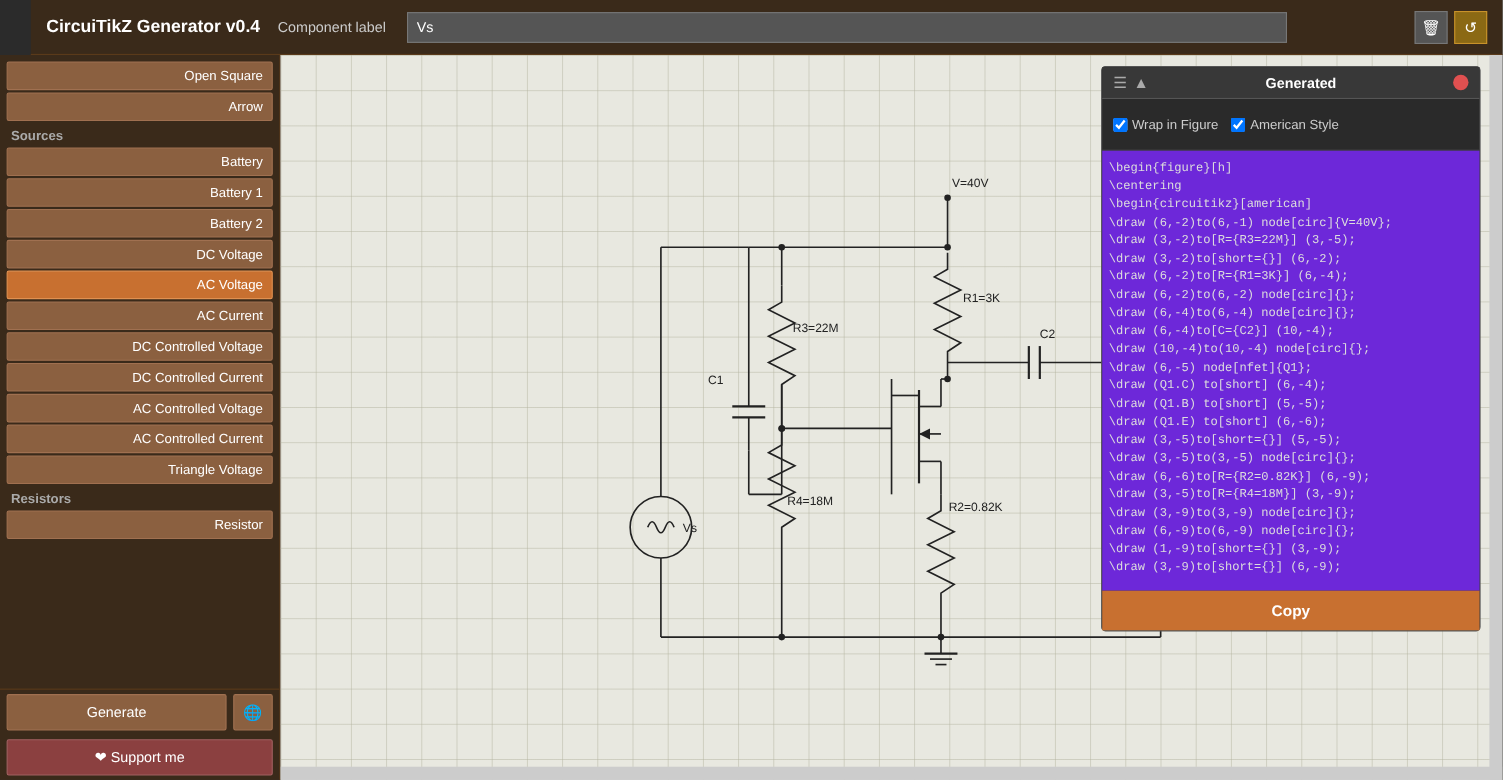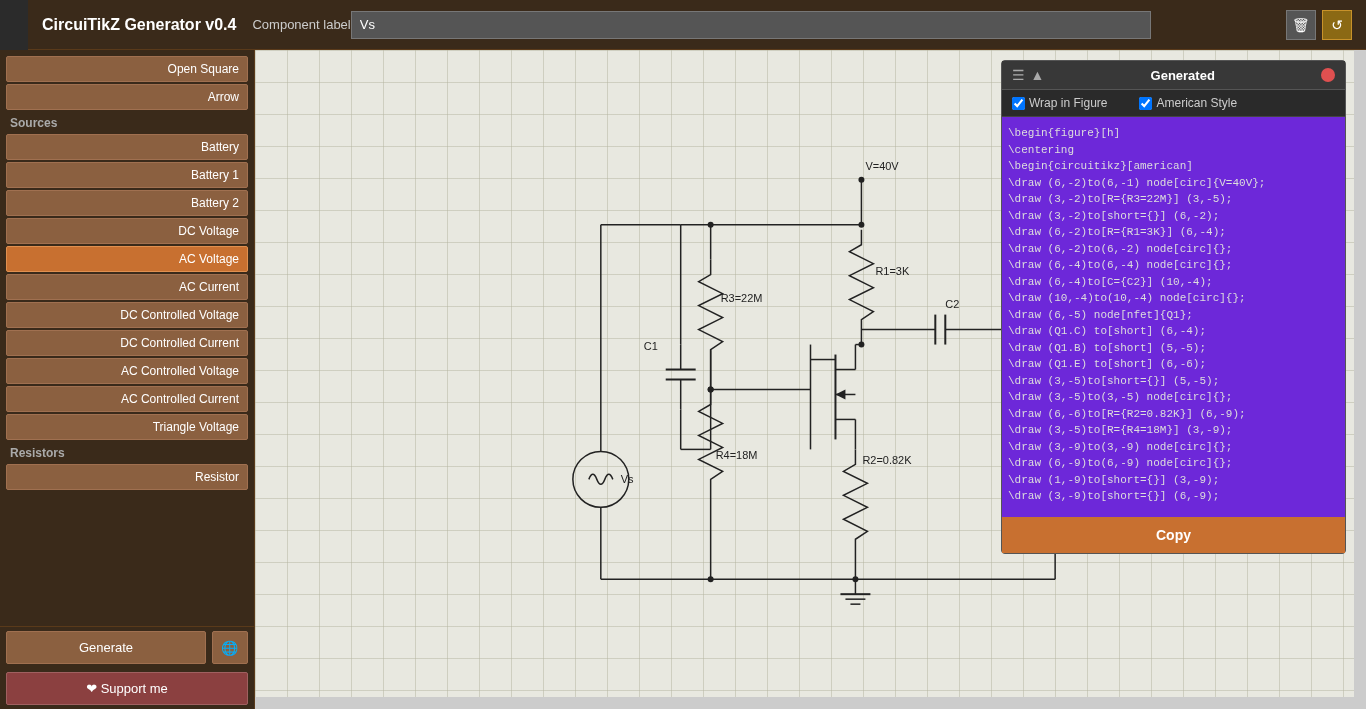--- a/index.html
+++ b/index.html
@@ -18,21 +18,21 @@
     }
     .header-title {
       color: #fff;
       font-size: 16px;
       font-weight: bold;
       white-space: nowrap;
     }
     .label-section {
       display: flex;
       align-items: center;
-      gap: 0;
+      gap: 19px;
       flex: 1;
     }
     .label-text {
       color: #ccc;
       font-size: 13px;
     }
     .label-input {
       background: #555;
       border: 1px solid #777;
       color: #fff;
@@ -211,23 +211,23 @@
       font-weight: bold;
       font-size: 13px;
     }
     .panel-close {
       width: 14px; height: 14px;
       background: #e05050;
       border-radius: 50%;
       cursor: pointer;
     }
     .panel-options {
-      padding: 6px 10px;
-      display: flex;
-      gap: 32px;
+      padding: 16px 10px;
+      display: flex;
+      gap: 12px;
       border-bottom: 1px solid #444;
       flex-shrink: 0;
     }
     .checkbox-label {
       display: flex;
       align-items: center;
       gap: 4px;
       color: #ccc;
       font-size: 12px;
       cursor: pointer;

